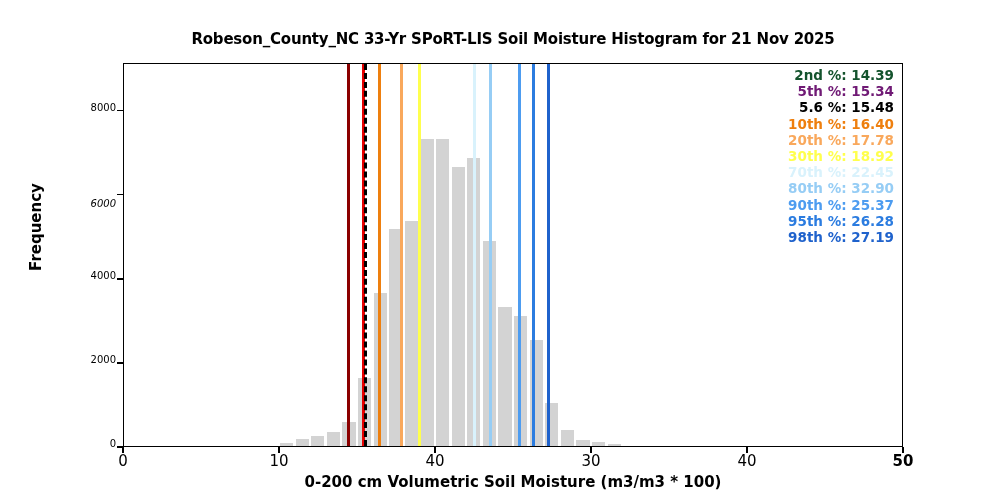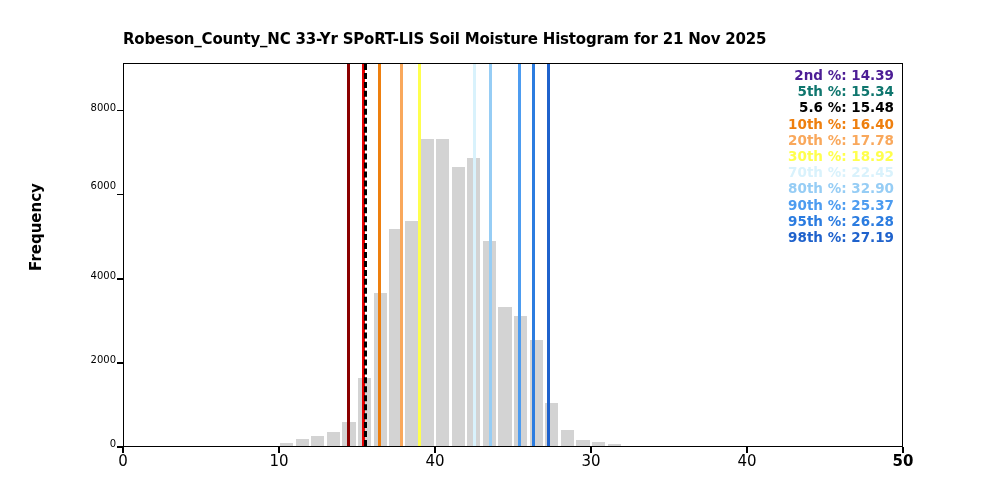--- a/index.html
+++ b/index.html
@@ -19,20 +19,21 @@
     left: 0; top: 0;
     width: 1000px;
     height: 500px;
   }
   
   #chart-title {
     position: absolute;
     left: 123px;
     top: 30px;
     width: 780px;
+    text-align: center;
     font-size: 15px;
     font-weight: bold;
     color: #000000;
     letter-spacing: -0.2px;
     white-space: nowrap;
     font-family: "DejaVu Sans", sans-serif;
   }
   
   #plot-area {
     position: absolute;
@@ -183,22 +184,22 @@
         <div class="pct-line" style="left: 254.34px; background: rgb(238, 127, 14);"></div>
         <div class="pct-line" style="left: 275.868px; background: rgb(249, 168, 92);"></div>
         <div class="pct-line" style="left: 293.652px; background: rgb(255, 255, 77);"></div>
         <div class="pct-line" style="left: 348.72px; background: rgb(217, 242, 252);"></div>
         <div class="pct-line" style="left: 365.412px; background: rgb(150, 205, 245);"></div>
         <div class="pct-line" style="left: 394.272px; background: rgb(77, 156, 240);"></div>
         <div class="pct-line" style="left: 408.468px; background: rgb(43, 124, 224);"></div>
         <div class="pct-line" style="left: 422.664px; background: rgb(31, 98, 204);"></div>
       </div>
     <div id="legend">
-        <div class="legend-entry" style="color: #4c1d95; text-align: right;">2nd %: 14.39</div>
-        <div class="legend-entry" style="color: #0f766e;">5th %: 15.34</div>
+        <div class="legend-entry" style="color: #14532d; text-align: right;">2nd %: 14.39</div>
+        <div class="legend-entry" style="color: #701a75;">5th %: 15.34</div>
         <div class="legend-entry" style="color: rgb(0, 0, 0);">5.6 %: 15.48</div>
         <div class="legend-entry" style="color: rgb(238, 127, 14);">10th %: 16.40</div>
         <div class="legend-entry" style="color: rgb(249, 168, 92);">20th %: 17.78</div>
         <div class="legend-entry" style="color: rgb(255, 255, 77);">30th %: 18.92</div>
         <div class="legend-entry" style="color: rgb(217, 242, 252);">70th %: 22.45</div>
         <div class="legend-entry" style="color: rgb(150, 205, 245);">80th %: 32.90</div>
         <div class="legend-entry" style="color: rgb(77, 156, 240);">90th %: 25.37</div>
         <div class="legend-entry" style="color: rgb(43, 124, 224);">95th %: 26.28</div>
         <div class="legend-entry" style="color: rgb(31, 98, 204);">98th %: 27.19</div>
       </div>
@@ -225,24 +226,25 @@
       </div>
       <div class="ytick-mark" style="top: 362.082px;"></div>
       <div class="ytick-wrap" style="top: 353.882px;">
         <div class="ytick-label">2000</div>
       </div>
       <div class="ytick-mark" style="top: 277.963px;"></div>
       <div class="ytick-wrap" style="top: 269.763px;">
         <div class="ytick-label">4000</div>
       </div>
       <div class="ytick-mark" style="top: 193.845px;"></div>
-      <div class="ytick-wrap" style="top: 180px;">
+      <div class="ytick-wrap" style="top: 198px; font-style: italic;">
         <div class="ytick-label">6000</div>
       </div>
       <div class="ytick-mark" style="top: 109.727px;"></div>
       <div class="ytick-wrap" style="top: 101.527px;">
         <div class="ytick-label">8000</div>
       </div>
     </div>
 
+  <div id="xlabel">0-200 cm Volumetric Soil Moisture (m3/m3 * 100)</div>
   <div id="ylabel">Frequency</div>
 
 </div>
 
 </body></html>

